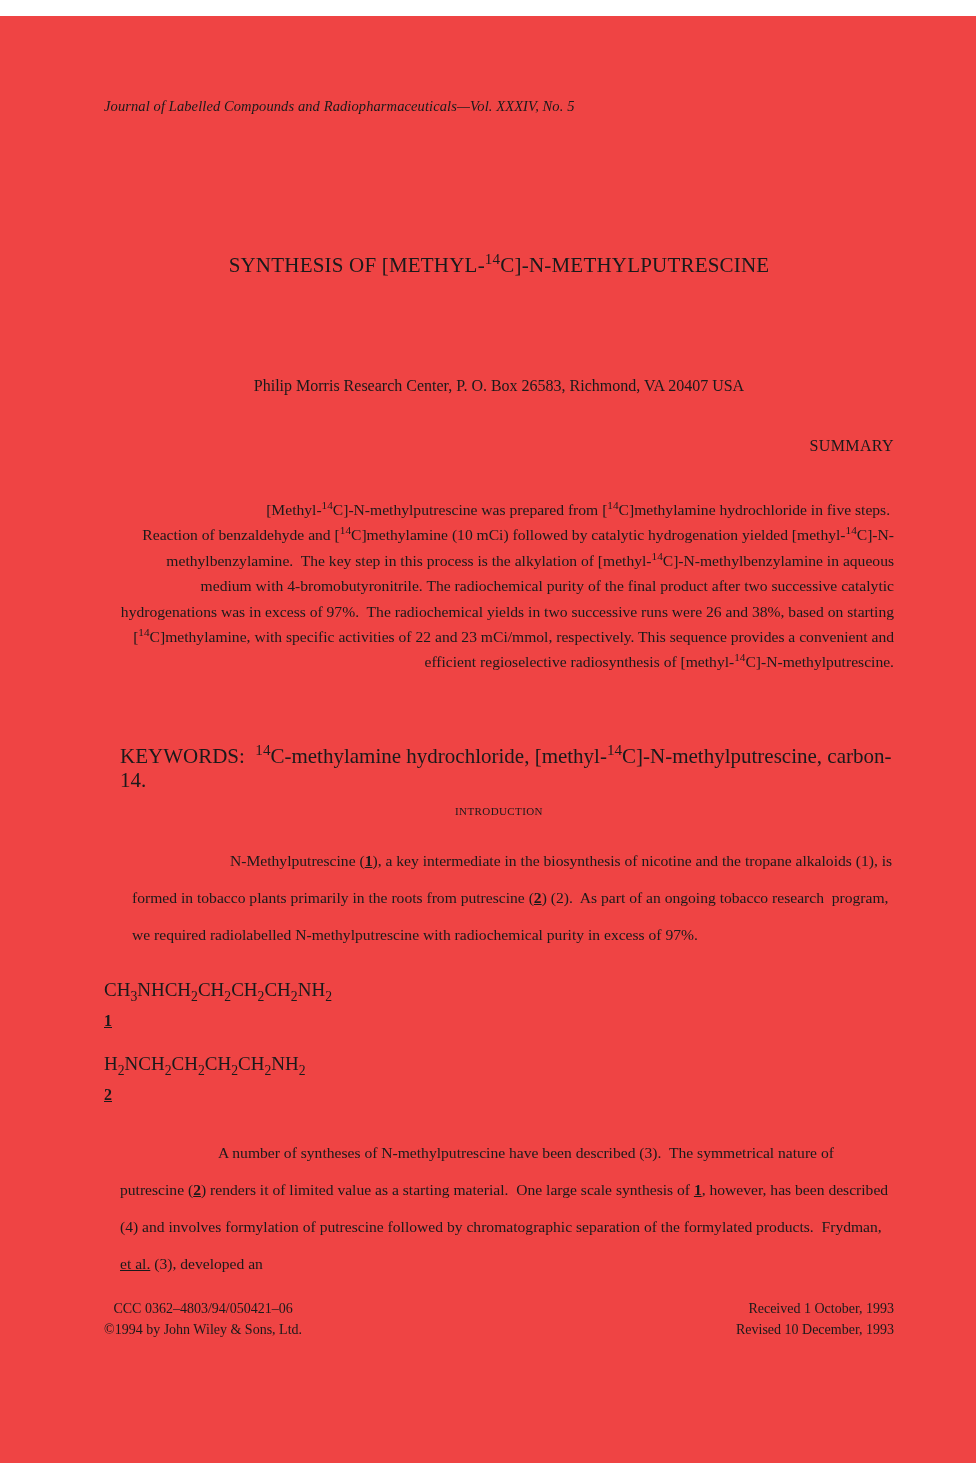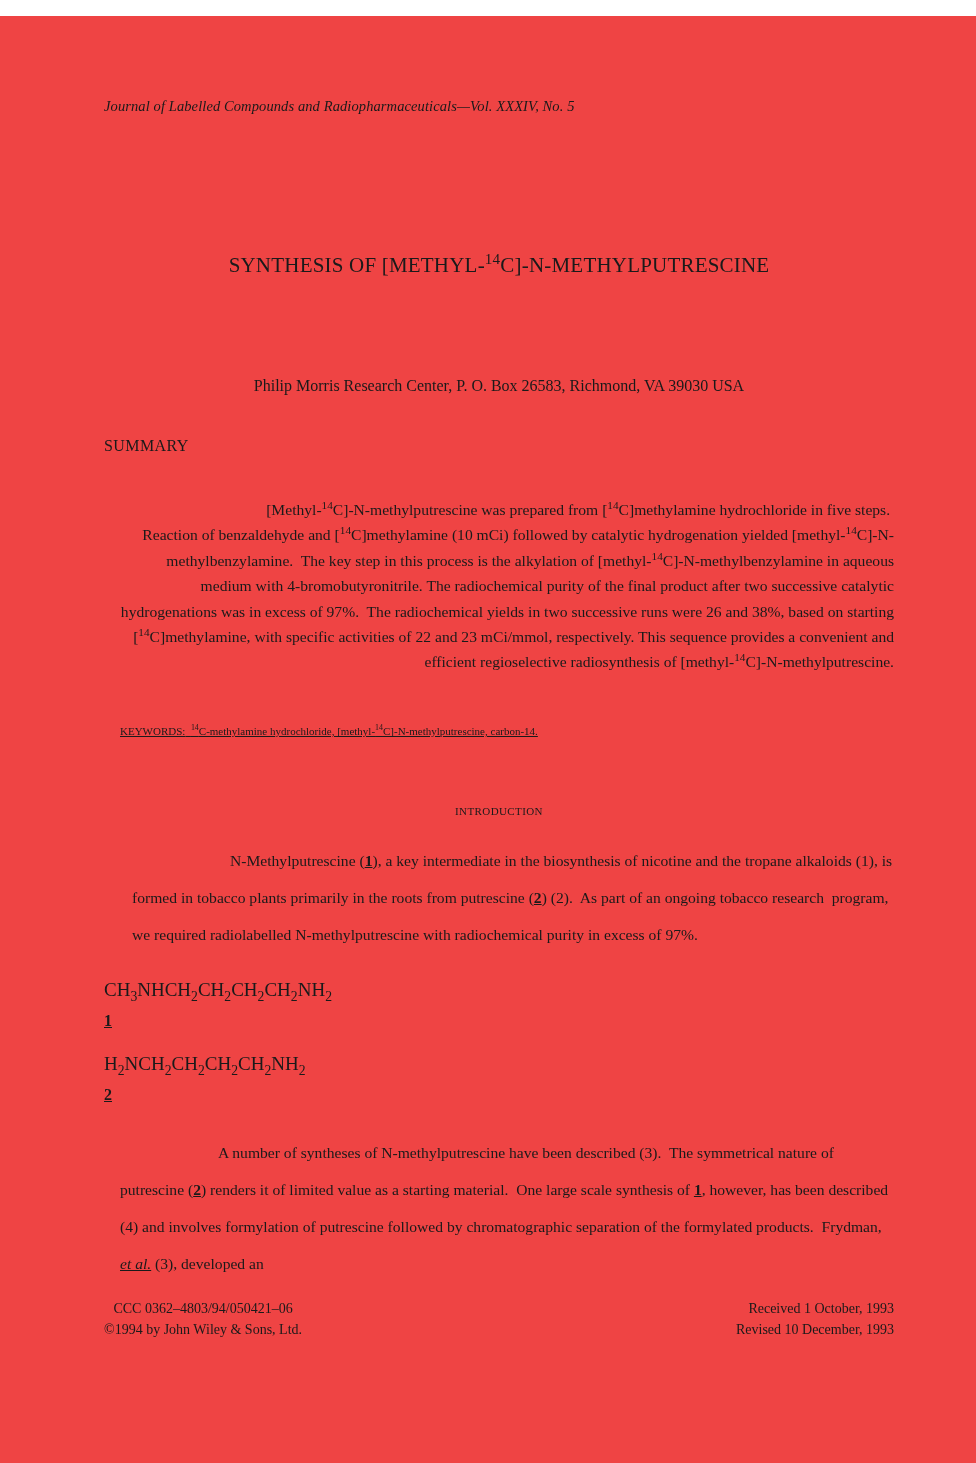--- a/index.html
+++ b/index.html
@@ -58,42 +58,41 @@
     left: 0;
     width: 790px;
     text-align: center;
     font-size: 16px;
   }
   .summary-head {
     position: absolute;
     top: 421px;
     left: 0;
     width: 790px;
-    text-align: left;
+    text-align: right;
     font-size: 16px;
     letter-spacing: 0.4px;
   }
   .abstract {
     position: absolute;
     top: 481px;
     left: 16px;
     width: 774px;
     font-size: 15.6px;
     line-height: 25.4px;
     text-align: right;
     text-indent: 98px;
   }
   .keywords {
     position: absolute;
-    top: 703px;
+    top: 728px;
     left: 16px;
     width: 780px;
-    font-size: 11px;
+    font-size: 21px;
     line-height: 24px;
-    text-decoration: underline;
   }
   .intro-head {
     position: absolute;
     top: 789px;
     left: 0;
     width: 790px;
     text-align: center;
     font-size: 11px;
     letter-spacing: 0.4px;
   }
@@ -151,37 +150,37 @@
   sup {
     font-size: 0.72em;
     vertical-align: super;
     line-height: 0;
   }
   sub {
     font-size: 0.72em;
     vertical-align: sub;
     line-height: 0;
   }
-  .u { text-decoration: underline; font-style: italic; }
+  .u { text-decoration: underline; }
   .b-u { text-decoration: underline; font-weight: bold; }
 </style>
 </head>
 <body>
 
 <div class="page">
   <div class="content">
 
     <div class="journal-header">Journal of Labelled Compounds and Radiopharmaceuticals—Vol. XXXIV, No. 5</div>
 
     <div class="title">
       <span>SYNTHESIS OF [METHYL-</span><sup>14</sup><span>C]-N-METHYLPUTRESCINE</span>
     </div>
 
 
-    <div class="affiliation">Philip Morris Research Center, P. O. Box 26583, Richmond, VA 39030 USA</div>
+    <div class="affiliation">Philip Morris Research Center, P. O. Box 26583, Richmond, VA 20407 USA</div>
 
     <div class="summary-head">SUMMARY</div>
 
     <div class="abstract">
       [Methyl-<sup>14</sup>C]-N-methylputrescine was prepared from [<sup>14</sup>C]methylamine hydrochloride in
       five steps.&nbsp; Reaction of benzaldehyde and [<sup>14</sup>C]methylamine (10 mCi) followed by catalytic
       hydrogenation yielded [methyl-<sup>14</sup>C]-N-methylbenzylamine.&nbsp; The key step in this process is the
       alkylation of [methyl-<sup>14</sup>C]-N-methylbenzylamine in aqueous medium with 4-bromobutyronitrile. The
       radiochemical purity of the final product after two successive catalytic hydrogenations was in excess
       of 97%.&nbsp; The radiochemical yields in two successive runs were 26 and 38%, based on starting

